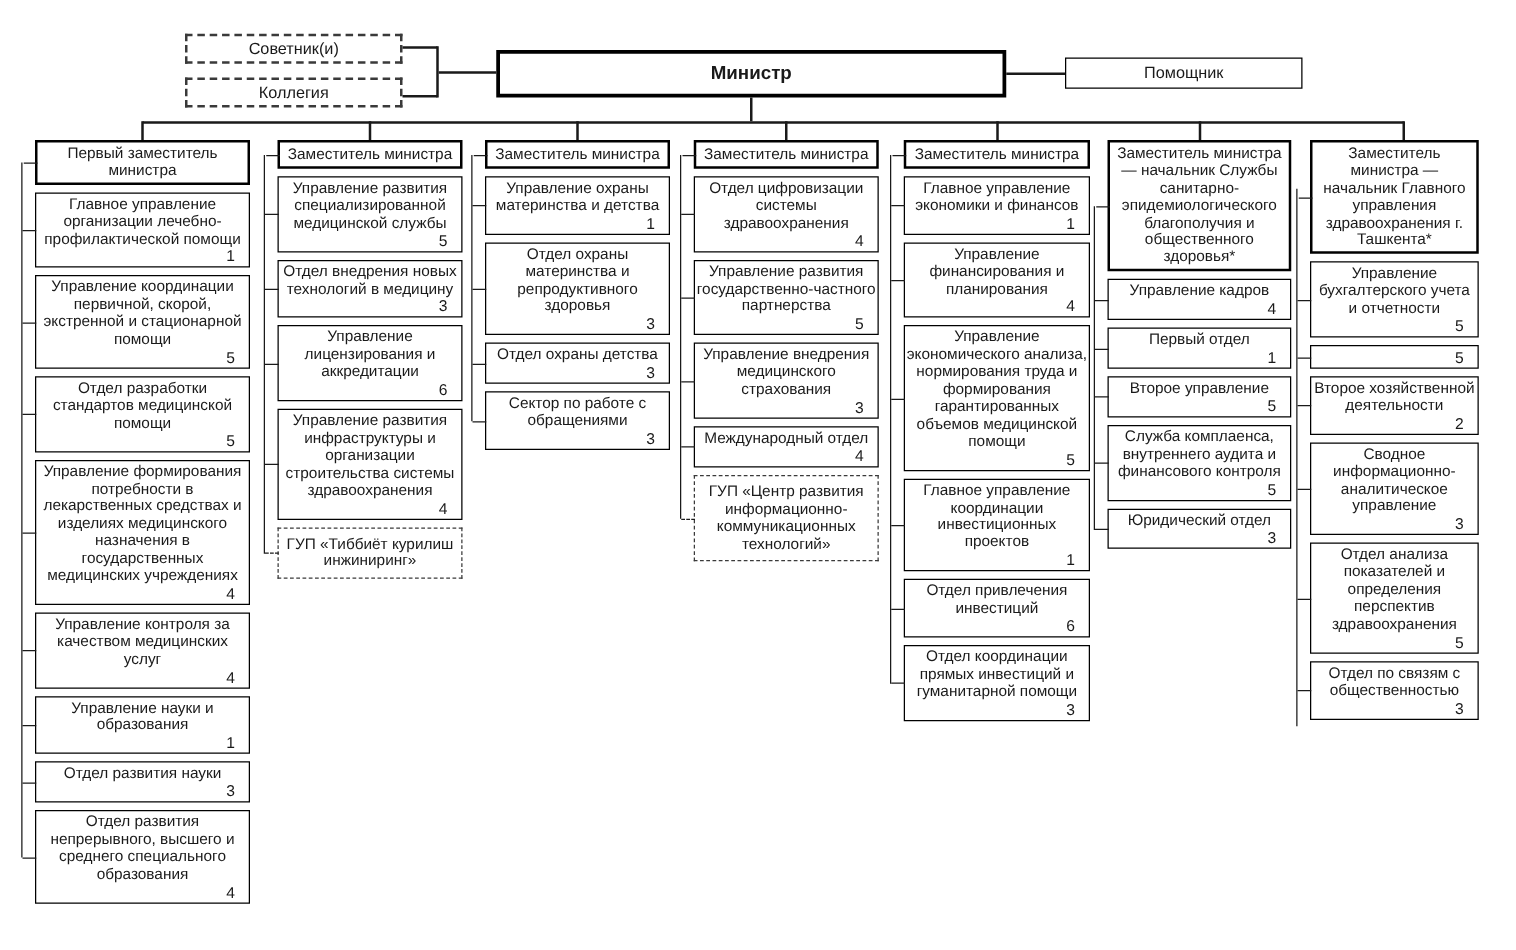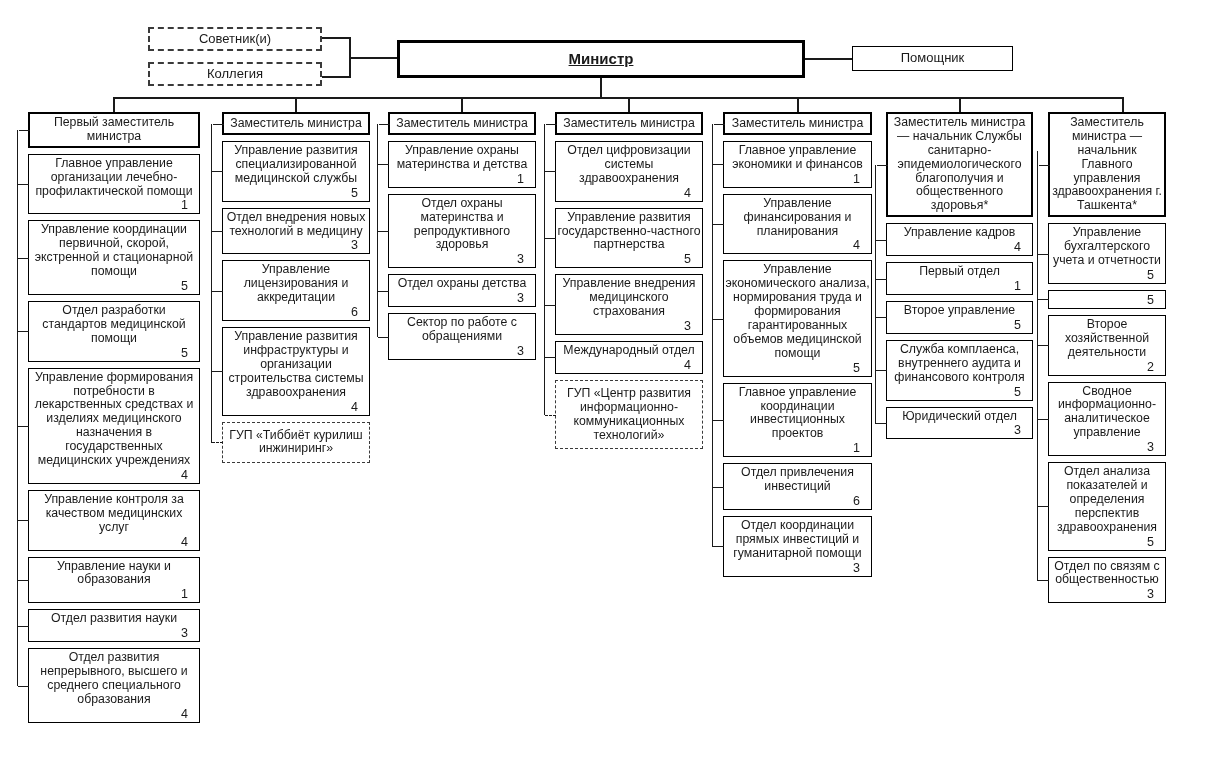--- a/index.html
+++ b/index.html
@@ -1,21 +1,21 @@
 <!DOCTYPE html>
 <html><head>
 <meta charset="utf-8">
 <style>
   html,body{margin:0;padding:0;background:#fff;}
   body{font-family:"Liberation Sans", sans-serif;color:#1a1a1a;}
   .chart{position:relative;width:1213px;height:760px;background:#ffffff;overflow:hidden;}
   .line{position:absolute;background:#1a1a1a;}
   .tbox{position:absolute;background:#fff;border:2px solid #000;display:flex;align-items:center;justify-content:center;text-align:center;font-size:13px;line-height:1.1;box-sizing:border-box;}
   .tbox.dashed{border:2px dashed #3a3a3a;}
-  .minister{font-weight:bold;font-size:15px;border-width:3px;text-decoration:underline;}
+  .minister{font-weight:bold;font-size:15px;border-width:3px;}
   .col{position:absolute;}
   .col-header{position:relative;border:2px solid #000;background:#fff;display:flex;align-items:flex-end;justify-content:center;text-align:center;font-size:12.3px;line-height:1.13;padding:2px 1px;min-height:23px;margin-bottom:6px;box-sizing:border-box;}
   .unit{position:relative;border:1.5px solid #000;background:#fff;text-align:center;font-size:12.3px;line-height:1.13;padding:2px 1px 1px;margin-bottom:6px;box-sizing:border-box;}
   .unit.dashed{border:1.5px dashed #3a3a3a;padding:6px 2px;}
   .unit .count{text-align:right;padding-right:10px;font-size:12.5px;height:14px;}
   .unit .count:empty{display:none;}
   .unit::before,.col-header::before{content:"";position:absolute;left:-11px;top:50%;width:11px;border-top:1.5px solid #1a1a1a;}
   .unit.dashed::before{border-top-style:dashed;}
   .spine{position:absolute;width:0;border-left:1.5px solid #1a1a1a;left:-11px;}
 </style>
@@ -26,21 +26,21 @@
 
   <div class="tbox dashed" style="left:148px;top:27px;width:174px;height:24px;">
     <span>Советник(и)</span>
   </div>
   <div class="tbox dashed" style="left:148px;top:62px;width:174px;height:24px;">
     <span>Коллегия</span>
   </div>
   <div class="tbox minister" style="left:397px;top:40px;width:408px;height:38px;">
     <span>Министр</span>
   </div>
-  <div class="tbox" style="left:852px;top:46px;width:161px;height:25px;border-width:1.5px;">
+  <div class="tbox" style="left:852px;top:46px;width:190px;height:25px;border-width:1.5px;">
     <span>Помощник</span>
   </div>
 
   <div class="line" style="left:322px;top:37px;width:28px;height:2px;"></div>
   <div class="line" style="left:322px;top:76px;width:28px;height:2px;"></div>
   <div class="line" style="left:349px;top:37px;width:2px;height:41px;"></div>
   <div class="line" style="left:351px;top:57px;width:46px;height:2px;"></div>
   <div class="line" style="left:805px;top:58px;width:47px;height:2px;"></div>
   <div class="line" style="left:600px;top:78px;width:2px;height:19px;"></div>
 
@@ -220,21 +220,21 @@
     <span>Служба комплаенса, внутреннего аудита и финансового контроля</span>
     <div class="count">5</div>
   </div>
           <div class="unit">
     <span>Юридический отдел</span>
     <div class="count">3</div>
   </div>
         </div>
   <div class="spine" style="top: 52.5px; height: 259px;"></div>
       </div>
-      <div class="col" style="left: 1048px; top: 112px; width: 118px;">
+      <div class="col" style="left: 1048px; top: 112px; width: 135px;">
     <div class="col-header">
       <span>Заместитель министра — начальник Главного управления здравоохранения г. Ташкента*</span>
     </div>
     <div class="units">
           <div class="unit">
     <span>Управление бухгалтерского учета и отчетности</span>
     <div class="count">5</div>
   </div>
           <div class="unit">
     <div class="count">5</div>

